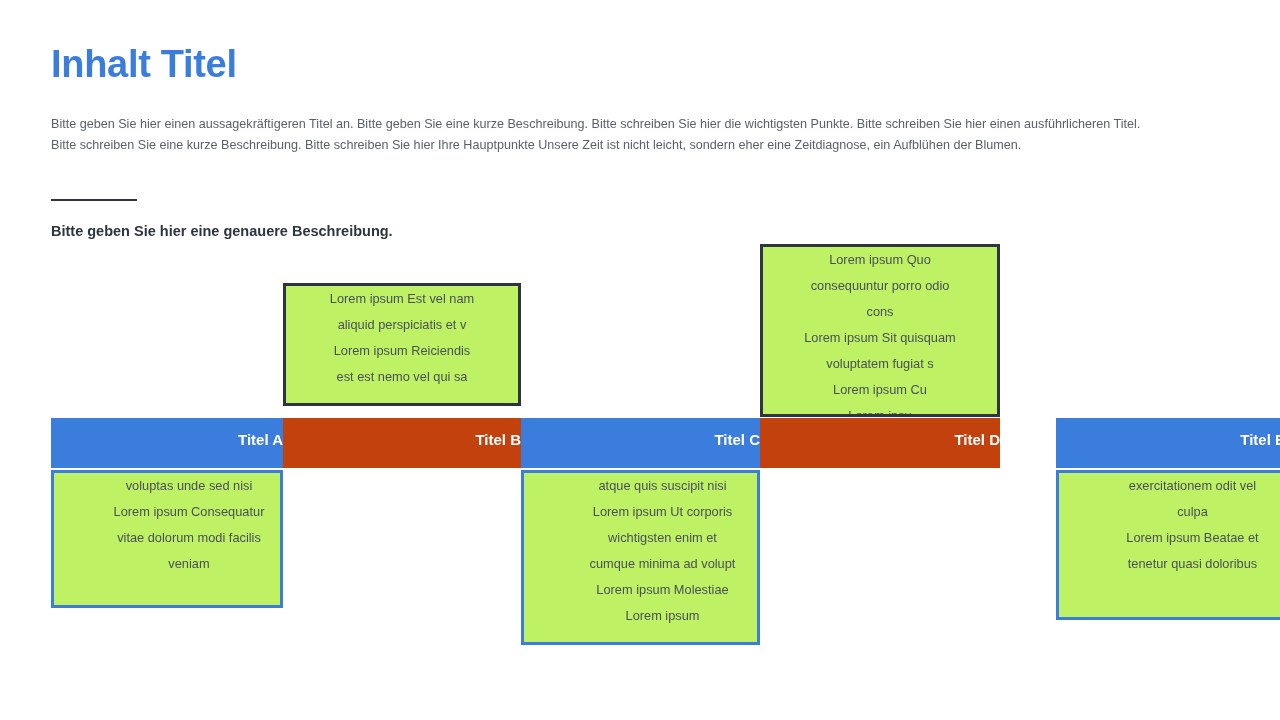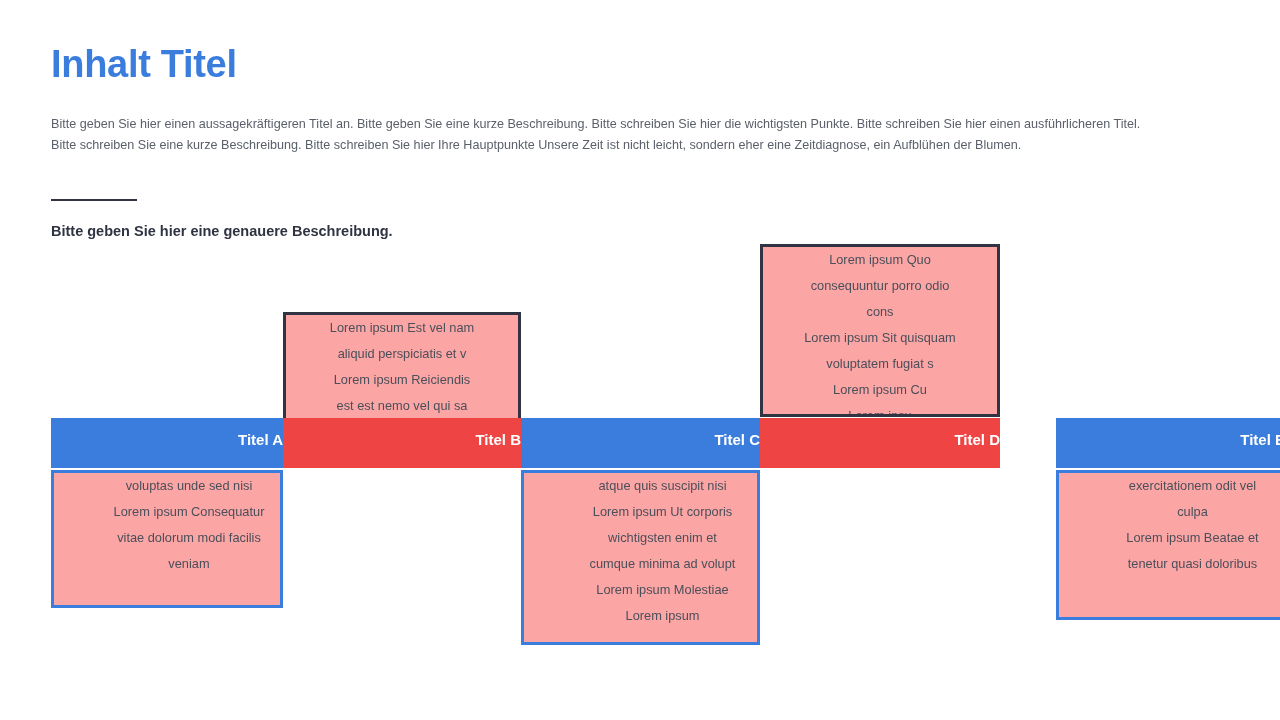--- a/index.html
+++ b/index.html
@@ -76,37 +76,37 @@
     left: 0;
     top: 418px;
     width: 100%;
     height: 50px;
     box-sizing: border-box;
     display: flex;
     align-items: center;
     justify-content: flex-end;
   }
   .col-bar.accent  { background: #3b7ddd; }
-  .col-bar.dark    { background: #ef4444; padding-left: 30px; }
+  .col-bar.dark    { background: #c2410c; padding-left: 30px; }
 
   .col-bar-label {
     color: #ffffff;
     font-size: 15px;
     font-weight: bold;
     position: relative;
     top: -4px;
   }
 
   
   .col-box {
     position: absolute;
     left: 0;
     width: 100%;
     box-sizing: border-box;
-    background: #fca5a5;
+    background: #bef264;
     text-align: center;
     font-size: 12.8px;
     line-height: 26px;
     color: #4a4f59;
     overflow: hidden;
   }
   .col-box.accent { border: 3px solid #3b7ddd; }
   .col-box.dark   { border: 3px solid #2f3342; }
 
   .col-box-inner {
@@ -144,21 +144,21 @@
         <div class="col-box-inner" style="position: relative; z-index: 3;">
           <span class="box-line">Lorem ipsum Temporibus</span>
           <span class="box-line">voluptas unde sed nisi</span>
           <span class="box-line">Lorem ipsum Consequatur</span>
           <span class="box-line">vitae dolorum modi facilis</span>
           <span class="box-line">veniam</span>
         </div>
       </div>
     </div>
     <div class="column" style="left: 283px; width: 238px;">
-      <div class="col-box dark above" style="top: 312px; height: 123px;">
+      <div class="col-box dark above" style="top: 283px; height: 123px;">
         <div class="col-box-inner">
           <span class="box-line">Lorem ipsum Est vel nam</span>
           <span class="box-line">aliquid perspiciatis et v</span>
           <span class="box-line">Lorem ipsum Reiciendis</span>
           <span class="box-line">est est nemo vel qui sa</span>
         </div>
       </div>
       <div class="col-bar dark">
         <span class="col-bar-label">Titel B</span>
       </div>

